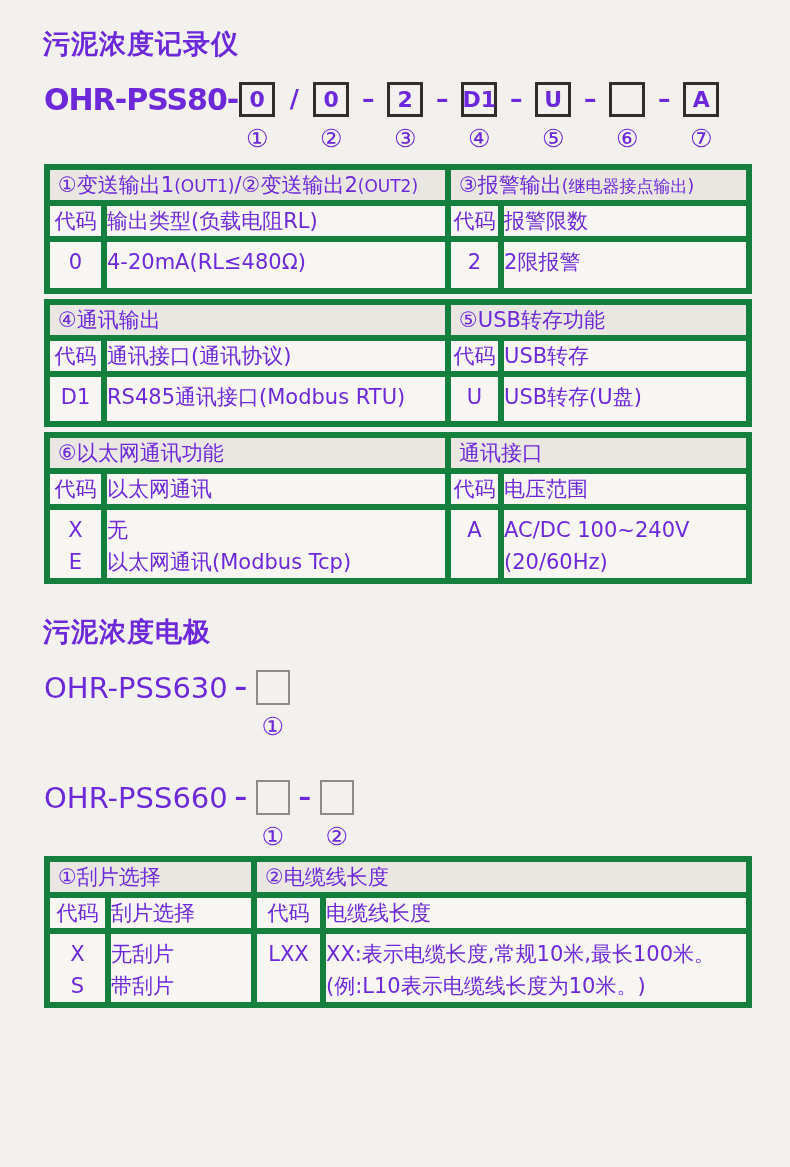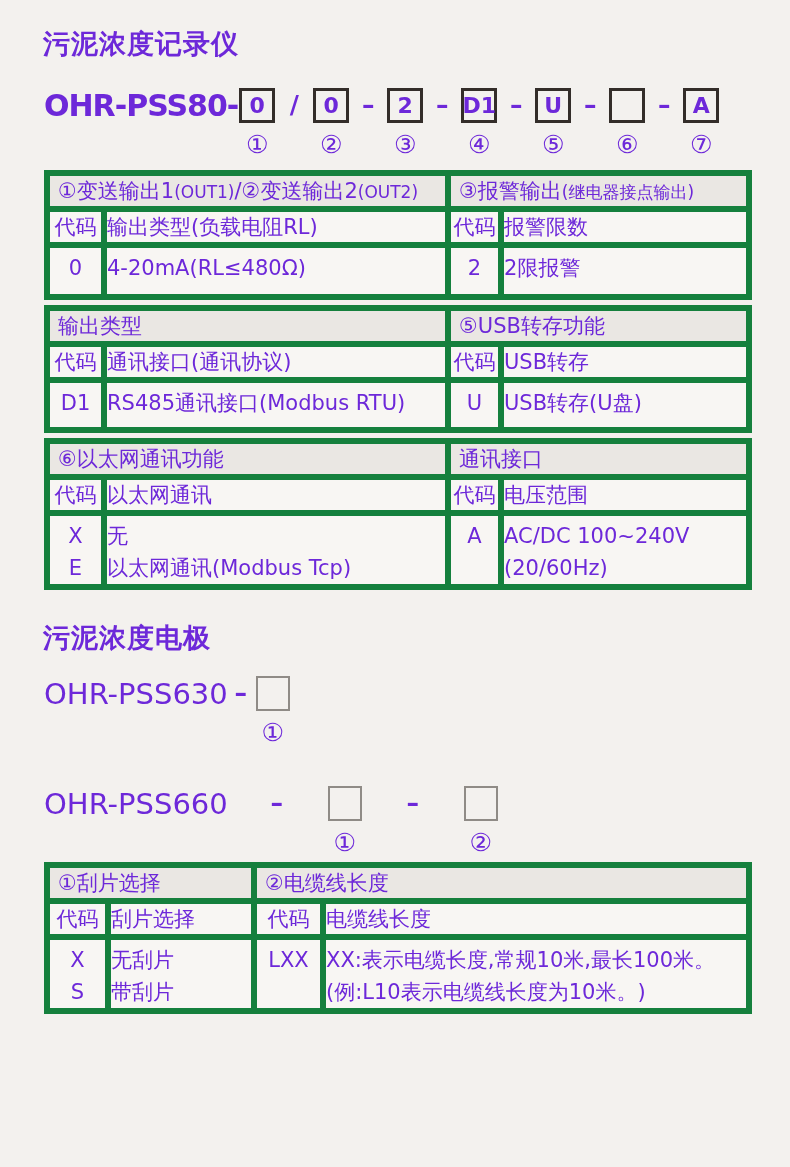--- a/index.html
+++ b/index.html
@@ -38,21 +38,21 @@
 
   .note { margin:16px 0 0 44px; font-size:19px; font-weight:bold; letter-spacing:0.5px; }
 </style>
 </head>
 <body>
 
 <div class="page">
 
   <div class="h-title">污泥浓度记录仪</div>
 
-  <div class="model-row" style="margin-top:26px;">
+  <div class="model-row" style="margin-top:20px;">
     <span class="prefix-80">OHR-PSS80-</span>
     <span class="slot">
       <span class="mbox">0</span>
       <span class="circ">①</span>
     </span>
     <span class="sep">/</span>
     <span class="slot">
       <span class="mbox">0</span>
       <span class="circ">②</span>
     </span>
@@ -117,21 +117,21 @@
   <table class="blk mt5">
     <colgroup>
         <col style="width:57px">
         <col style="width:344px">
         <col style="width:53px">
         <col style="width:248px">
       </colgroup>
     <tbody>
         <tr class="sec">
       <td colspan="2">
-        <span>输出类型</span>
+        <span>④通讯输出</span>
       </td>
       <td colspan="2">
         <span>⑤USB转存功能</span>
       </td>
     </tr>
     <tr class="ch">
       <td class="code">代码</td>
       <td class="lbl">通讯接口(通讯协议)</td>
       <td class="code">代码</td>
       <td class="lbl">USB转存</td>
@@ -191,21 +191,21 @@
   <div class="model-row" style="margin-top:20px;">
     <span class="prefix-6x">OHR-PSS630</span>
     <span class="sep narrow">–</span>
     <span class="slot">
       <span class="mbox light"></span>
       <span class="circ">①</span>
     </span>
   </div>
 
 
-  <div class="model-row" style="margin-top:40px;gap:36px;">
+  <div class="model-row" style="margin-top:40px;">
     <span class="prefix-6x">OHR-PSS660</span>
     <span class="sep narrow">–</span>
     <span class="slot">
       <span class="mbox light"></span>
       <span class="circ">①</span>
     </span>
     <span class="sep narrow">–</span>
     <span class="slot">
       <span class="mbox light"></span>
       <span class="circ">②</span>

